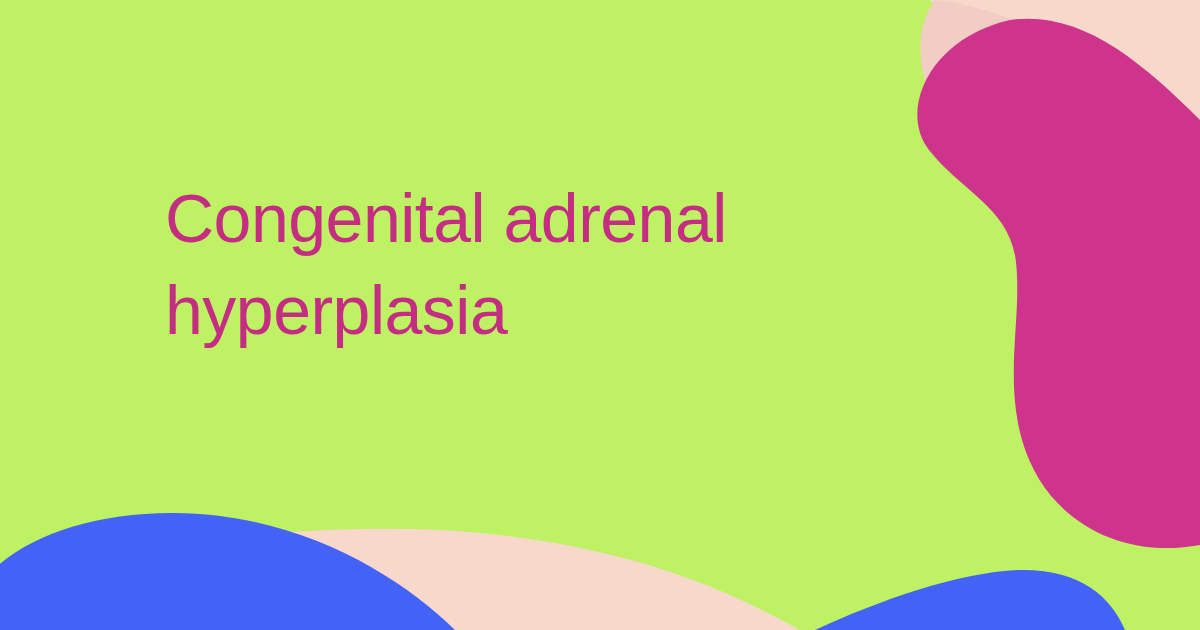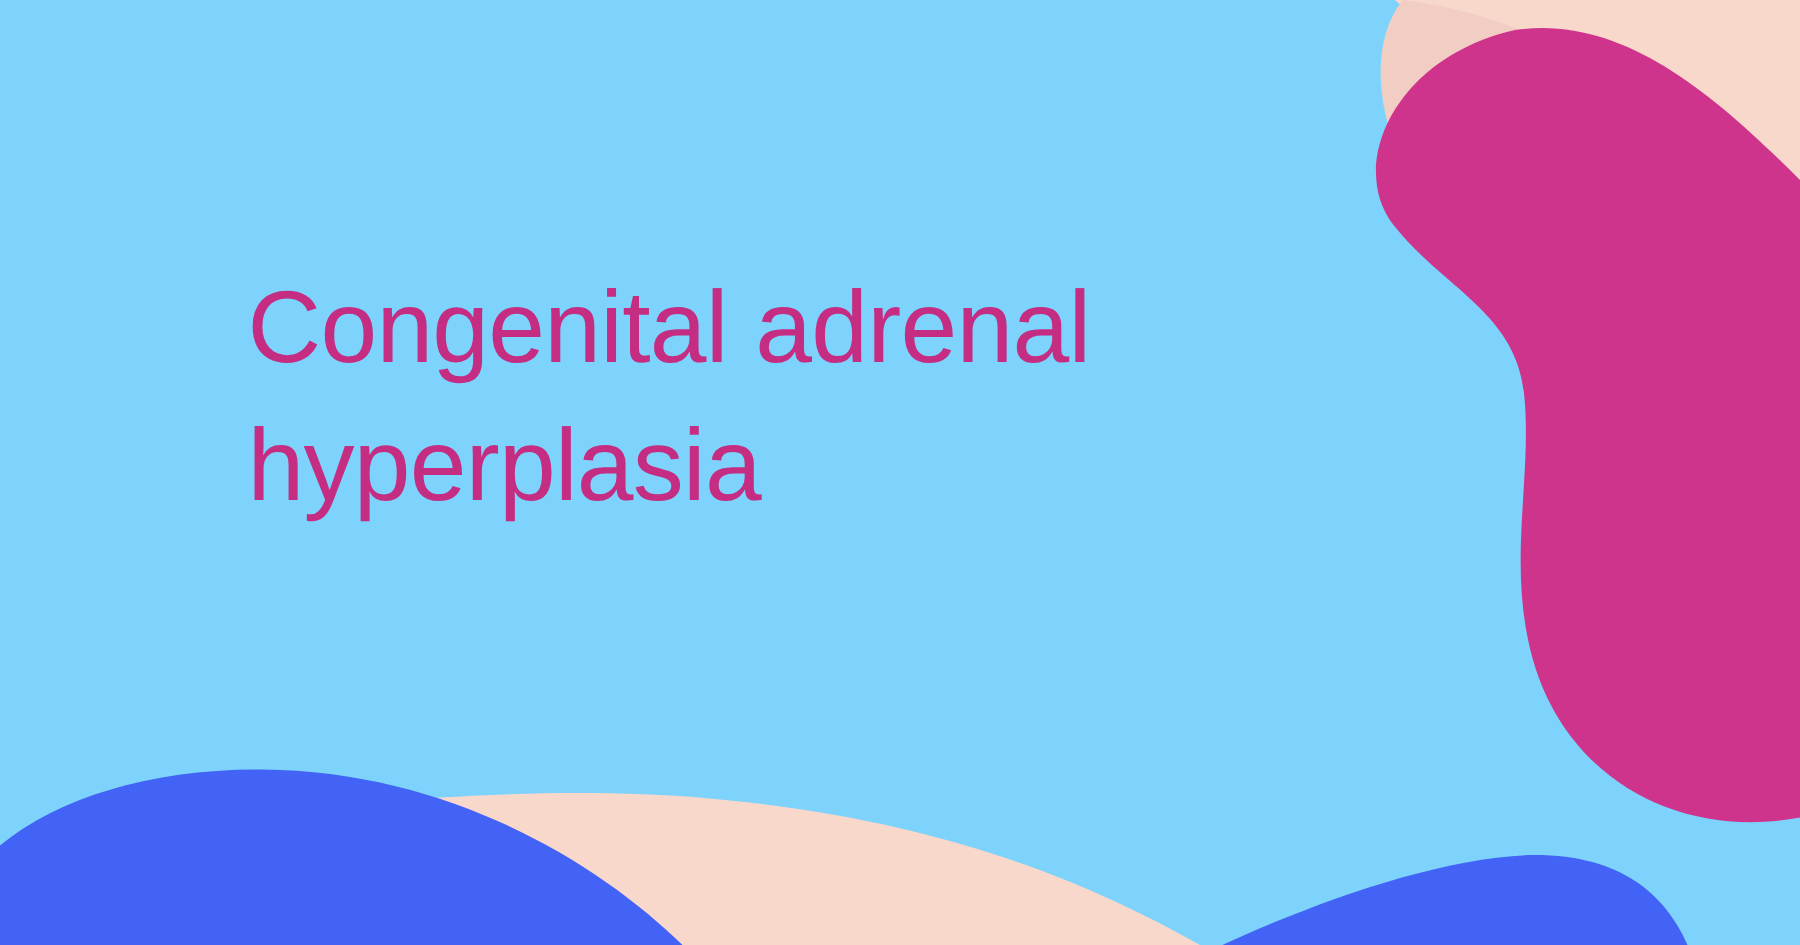--- a/index.html
+++ b/index.html
@@ -50,21 +50,21 @@
     line-height:92px;
     font-weight:400;
     letter-spacing:-0.5px;
     color:#c42d82;
     white-space:pre-line;
   }
 </style>
 </head>
 <body>
 
-<div id="og-card" style="background: #7dd3fc;">
+<div id="og-card" style="background: #bef264;">
 
   <div id="decor-layer">
     <svg viewBox="0 0 1200 630" xmlns="http://www.w3.org/2000/svg" aria-hidden="true">
 
       <path d="M 930 0
                C 990 48, 1060 96, 1200 148
                L 1200 0 Z" fill="#f7d8ca"></path>
 
       <path d="M 930 0
                C 1010 70, 1110 120, 1200 150

